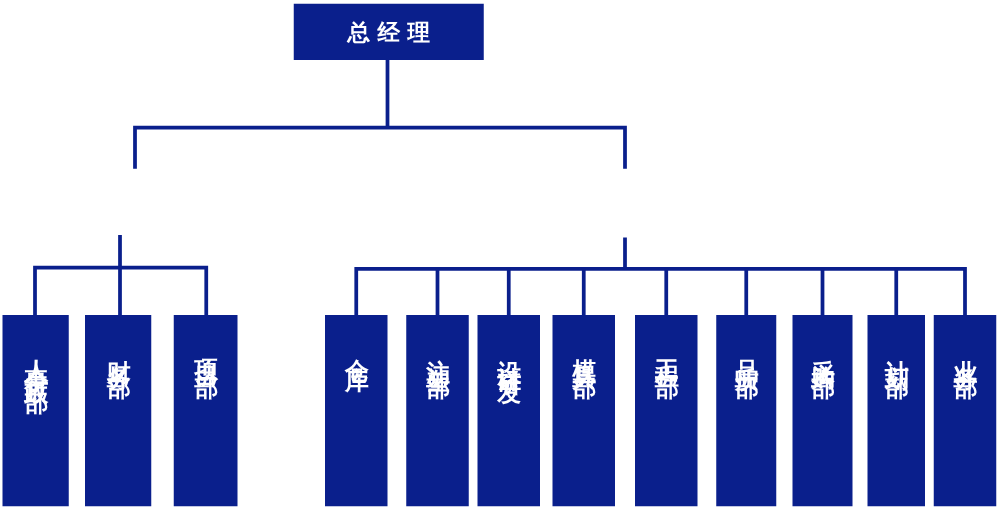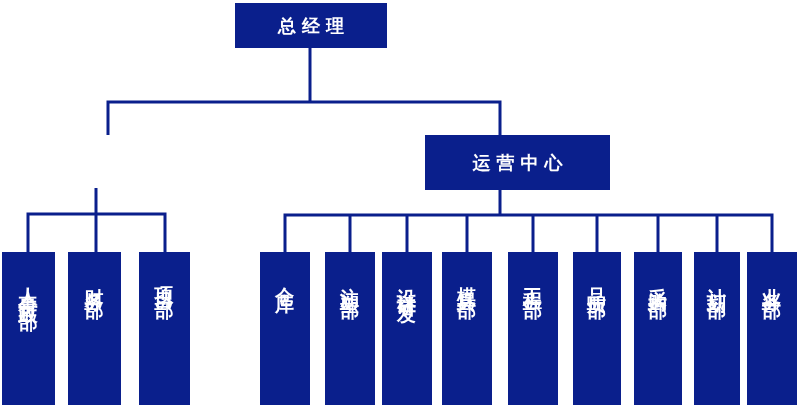--- a/index.html
+++ b/index.html
@@ -70,23 +70,20 @@
       <path d="M597 215 V252"></path>
       <path d="M658 215 V252"></path>
       <path d="M717 215 V252"></path>
     </g>
   </svg>
 
   <div class="node lvl1" style="left:235px; top:3px; width:152px; height:45px;">
     <span>总经理</span>
   </div>
 
-  <div class="node lvl2" style="left:425px; top:135px; width:185px; height:55px;">
-    <span>运营中心</span>
-  </div>
 
   <div class="node leaf" style="left:2px; top:252px; width:53px; height:153px;">
     <span>人事行政部</span>
   </div>
   <div class="node leaf" style="left:68px; top:252px; width:53px; height:153px;">
     <span>财务部</span>
   </div>
   <div class="node leaf" style="left:139px; top:252px; width:51px; height:153px;">
     <span>项目部</span>
   </div>

